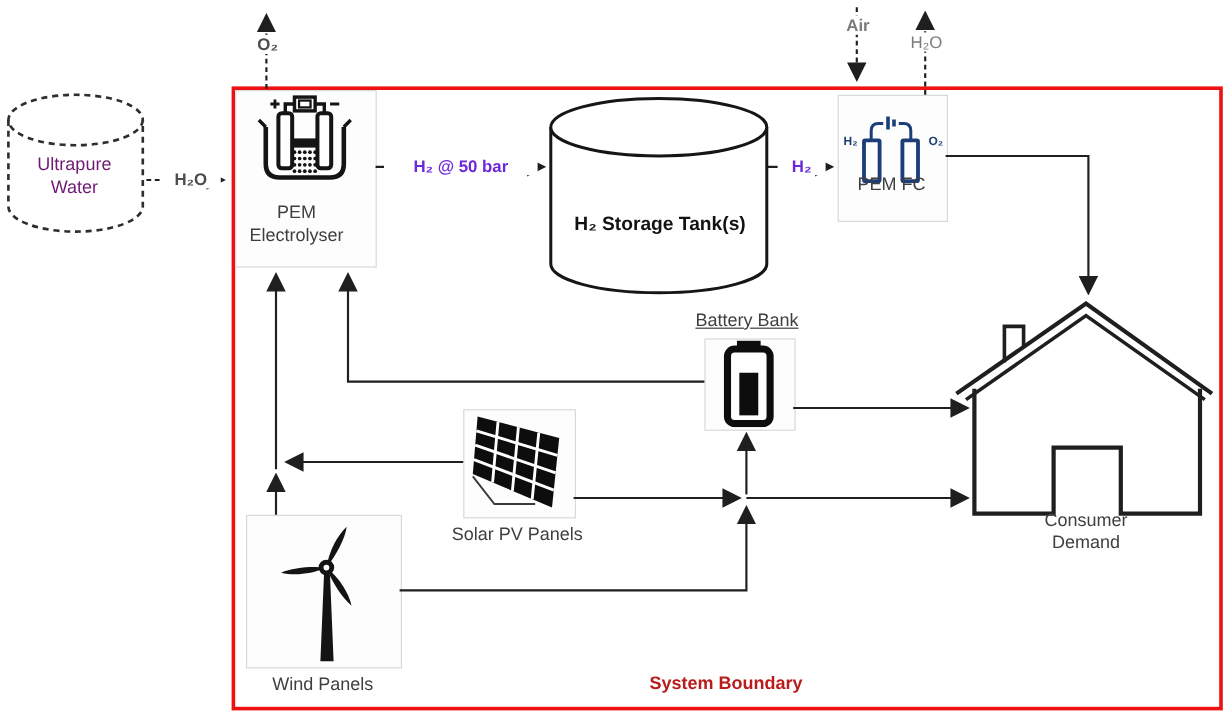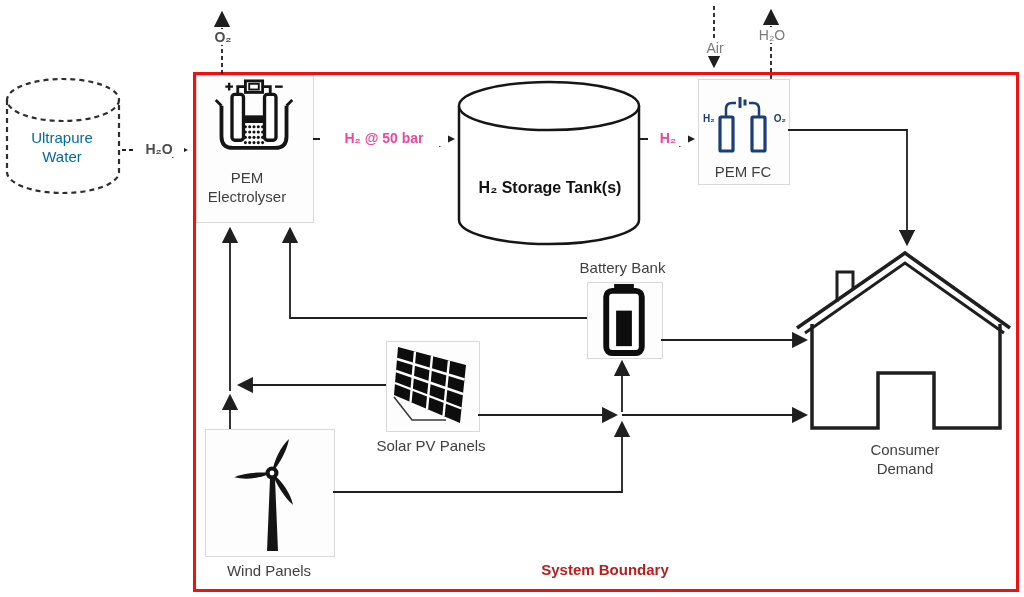--- a/index.html
+++ b/index.html
@@ -5,35 +5,35 @@
   html,body{margin:0;padding:0;background:#fff;}
   .stage{position:relative;width:1024px;height:597px;background:#fff;overflow:hidden;
          font-family:"Liberation Sans","DejaVu Sans",sans-serif;}
   svg.connectors{position:absolute;left:0;top:0;z-index:6;pointer-events:none;}
   .boundary{position:absolute;left:193px;top:72px;width:820px;height:514px;
             border:3px solid #ee1111;z-index:1;}
   .node-box{position:absolute;background:#fdfdfd;border:1px solid #d9d9d9;z-index:2;}
   .icon{position:absolute;z-index:3;}
   .lbl{position:absolute;z-index:5;font-size:15px;line-height:19px;color:#3f3f3f;text-align:center;}
   .flow{position:absolute;z-index:7;font-size:14px;font-weight:600;line-height:16px;
-        color:#ec4899;background:#ffffff;text-align:center;padding:0 1px;}
-  #lbl-ultrapure{left:10px;top:128px;width:104px;color:#0369a1;}
+        color:#6d28d9;background:#ffffff;text-align:center;padding:0 1px;}
+  #lbl-ultrapure{left:10px;top:128px;width:104px;color:#701a75;}
   #lbl-electrolyser{left:197px;top:168px;width:100px;}
   #lbl-tank{left:458px;top:178px;width:184px;font-weight:bold;font-size:16px;color:#121212;}
-  #lbl-fc{left:699px;top:162px;width:88px;}
-  #lbl-battery{left:565px;top:258px;width:115px;}
+  #lbl-fc{left:699px;top:144px;width:88px;}
+  #lbl-battery{left:565px;top:258px;width:115px;text-decoration:underline;}
   #lbl-solar{left:366px;top:436px;width:130px;}
   #lbl-wind{left:205px;top:561px;width:128px;}
-  #lbl-house{left:850px;top:440px;width:110px;text-align:center;}
+  #lbl-house{left:850px;top:424px;width:110px;text-align:center;}
   #lbl-boundary{left:520px;top:560px;width:170px;font-weight:bold;color:#b91c1c;font-size:15px;}
   #flow-h2o-in{left:134px;top:141px;width:48px;color:#4d4d4d;}
   #flow-o2{left:204px;top:29px;width:36px;color:#4d4d4d;}
   #flow-h2-50bar{left:320px;top:130px;width:126px;}
   #flow-h2{left:648px;top:130px;width:38px;}
-  #flow-air{left:694px;top:40px;width:40px;color:#7b7b7b;font-weight:400;}
+  #flow-air{left:694px;top:13px;width:40px;color:#7b7b7b;font-weight:700;}
   #flow-h2o-out{left:748px;top:27px;width:46px;color:#7b7b7b;font-weight:400;}
   #box-electrolyser{left:196px;top:75px;width:116px;height:146px;}
   #box-fc{left:698px;top:79px;width:90px;height:104px;}
   #box-battery{left:587px;top:282px;width:74px;height:75px;}
   #box-solar{left:386px;top:341px;width:92px;height:89px;}
   #box-wind{left:205px;top:429px;width:128px;height:126px;}
   .fc-gas{position:absolute;font-size:10px;font-weight:bold;color:#1c3e78;z-index:4;}
   #fc-h2{left:4px;top:33px;}
   #fc-o2{right:3px;top:33px;}
 </style>

